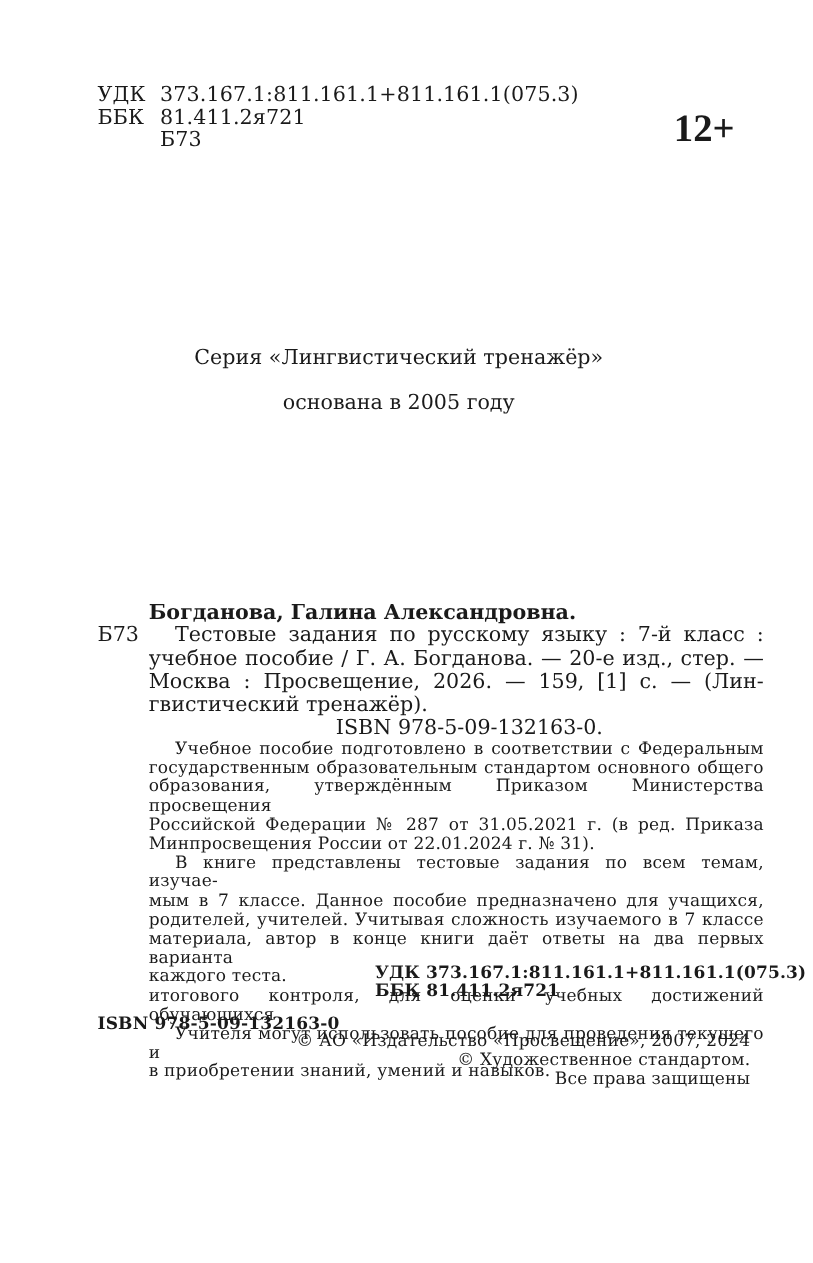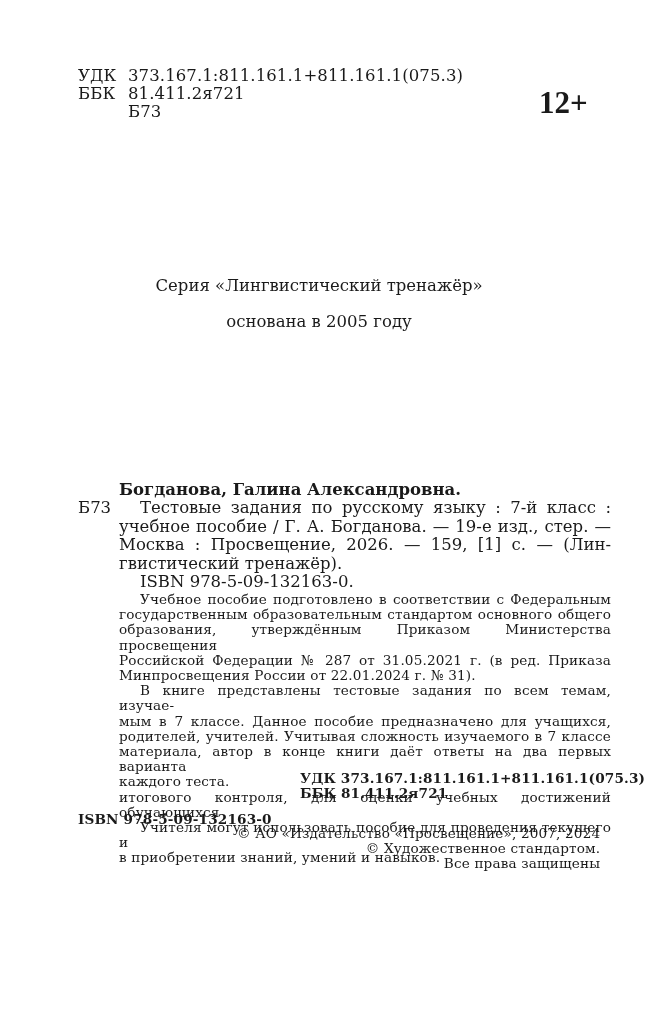--- a/index.html
+++ b/index.html
@@ -29,24 +29,24 @@
 <div class="abs age" style="left:539px; top:85px;">12+</div>
 
 <div class="abs series" style="top:276px;">Серия «Лингвистический тренажёр»</div>
 <div class="abs series" style="top:295px;margin-top:17px;">основана в 2005 году</div>
 
 <div class="abs main bold" style="left:119px; top:481px;">Богданова, Галина Александровна.</div>
 <div class="abs main" style="left:78px; top:499px;">Б73</div>
 
 <div class="abs main" style="left:119px; top:499px; width:492px;">
   <div class="line-j" style="text-indent:21px;">Тестовые задания по русскому языку : 7-й класс :</div>
-  <div class="line-j">учебное пособие / Г. А. Богданова. — 19-е изд., стер. —</div>
+  <div class="line-j">учебное пособие / Г. А. Богданова. — 20-е изд., стер. —</div>
   <div class="line-j">Москва : Просвещение, 2026. — 159, [1] с. — (Лин-</div>
   <div style="white-space:nowrap;">гвистический тренажёр).</div>
-  <div style="padding-left:21px; white-space:nowrap;">ISBN 978-5-09-132163-0.</div>
+  <div style="padding-left:21px; white-space:nowrap;text-align:center;">ISBN 978-5-09-132163-0.</div>
 </div>
 
 <div class="abs small" style="left:119px; top:592px; width:492px;">
   <div>
     <div class="line-j indent">Учебное пособие подготовлено в соответствии с Федеральным</div>
     <div class="line-j">государственным образовательным стандартом основного общего</div>
     <div class="line-j">образования, утверждённым Приказом Министерства просвещения</div>
     <div class="line-j">Российской Федерации № 287 от 31.05.2021 г. (в ред. Приказа</div>
     <div style="white-space:nowrap;">Минпросвещения России от 22.01.2024 г. № 31).</div>
   </div>

